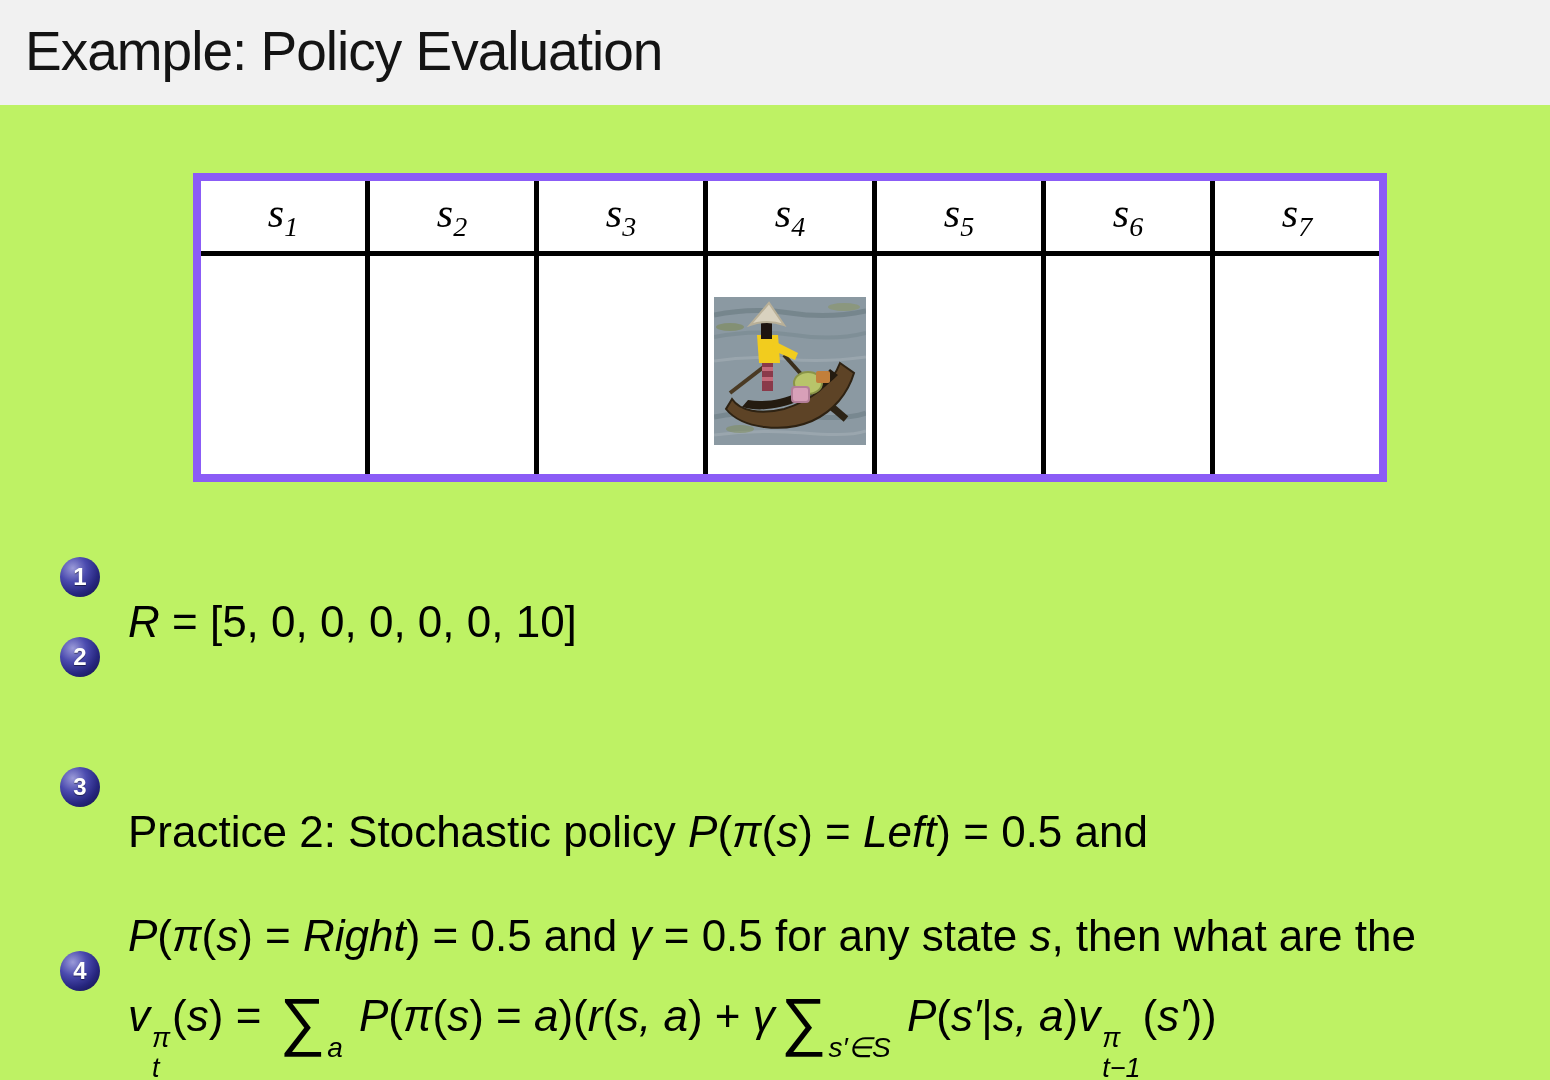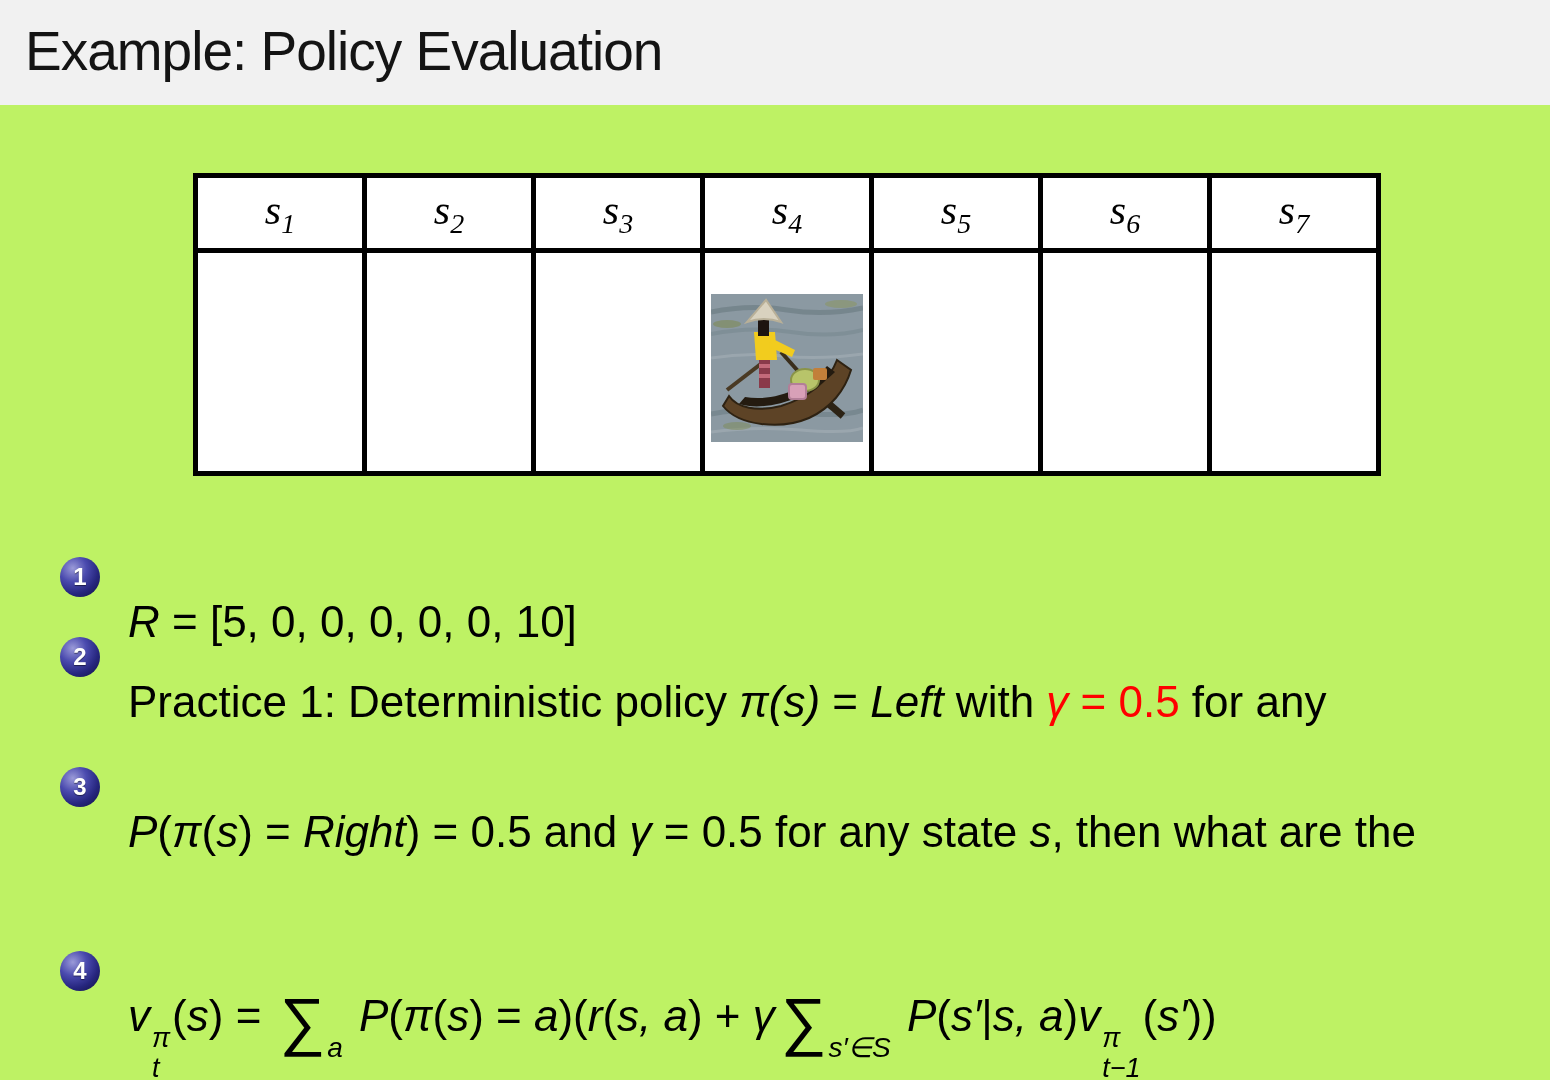--- a/index.html
+++ b/index.html
@@ -6,21 +6,21 @@
   .slide{
     position:relative;width:1550px;height:1080px;background:#bef264;
     overflow:hidden;font-family:"Liberation Sans",sans-serif;color:#000;
   }
   
   .titlebar{position:absolute;left:0;top:0;width:1550px;height:105px;background:#f1f1f1;}
   .title{position:absolute;left:25px;top:14px;font-size:55px;line-height:75px;color:#141414;letter-spacing:-1px;}
   
   .state-table{position:absolute;left:193px;top:173px;border-collapse:collapse;}
   .state-table td{border:5px solid #000;text-align:center;vertical-align:middle;background:#fff;}
-  .state-table{border:3px solid #8b5cf6;}
+  .state-table{border:8px solid #8b5cf6;}
   .state-table .hd{width:162px;height:68px;font-family:"Liberation Serif",serif;font-style:italic;font-size:42px;}
   .state-table .hd sub{font-size:28px;vertical-align:-9px;}
   .state-table .bd{height:216px;vertical-align:top;}
   .boatwrap{margin:40px auto 0 auto;width:152px;height:148px;}
   
   .bullet{position:absolute;left:60px;width:1470px;padding-left:68px;box-sizing:border-box;font-size:44px;line-height:60px;}
   .badge{
     position:absolute;left:0;top:9px;width:40px;height:40px;border-radius:50%;
     background:radial-gradient(circle at 32% 28%,#9a9ad8 0%,#4a4aae 35%,#26267e 65%,#10103c 100%);
     color:#fff;font-size:24px;font-weight:bold;text-align:center;line-height:40px;
@@ -108,27 +108,27 @@
   <div class="bullet" style="top:548px;">
     <span class="badge">1</span>
     <div>
         <div class="tline"><span class="seg-m">R</span><span class="seg-r"> = [5, 0, 0, 0, 0, 0, 10]</span></div>
       </div>
   </div>
 
   <div class="bullet" style="top:628px;">
     <span class="badge">2</span>
     <div>
-        <div class="tline"><span class="seg-r">Practice 1: Deterministic policy </span><span class="seg-m">π(s)</span><span class="seg-r"> = </span><span class="seg-m">Left</span><span class="seg-r"> with </span><span class="seg-redm">γ</span><span class="seg-red"> = 0.5</span><span class="seg-r"> for any</span></div>
       </div>
   </div>
 
   <div class="bullet" style="top:758px;">
     <span class="badge">3</span>
     <div>
+        <div class="tline"><span class="seg-r">Practice 2: Stochastic policy </span><span class="seg-m">P</span><span class="seg-r">(</span><span class="seg-m">π</span><span class="seg-r">(</span><span class="seg-m">s</span><span class="seg-r">) = </span><span class="seg-m">Left</span><span class="seg-r">) = 0.5 and</span></div>
         <div class="tline"><span class="seg-m">P</span><span class="seg-r">(</span><span class="seg-m">π</span><span class="seg-r">(</span><span class="seg-m">s</span><span class="seg-r">) = </span><span class="seg-m">Right</span><span class="seg-r">) = 0.5 and </span><span class="seg-m">γ</span><span class="seg-r"> = 0.5 for any state </span><span class="seg-m">s</span><span class="seg-r">, then what are the</span></div>
       </div>
   </div>
 
   <div class="bullet" style="top:942px;">
     <span class="badge">4</span>
     <div>
         <div class="tline"><span class="stackwrap"><span class="seg-m">v</span><span class="scripts">
               <span class="ssup">π</span>
               <span class="ssub">t</span>

